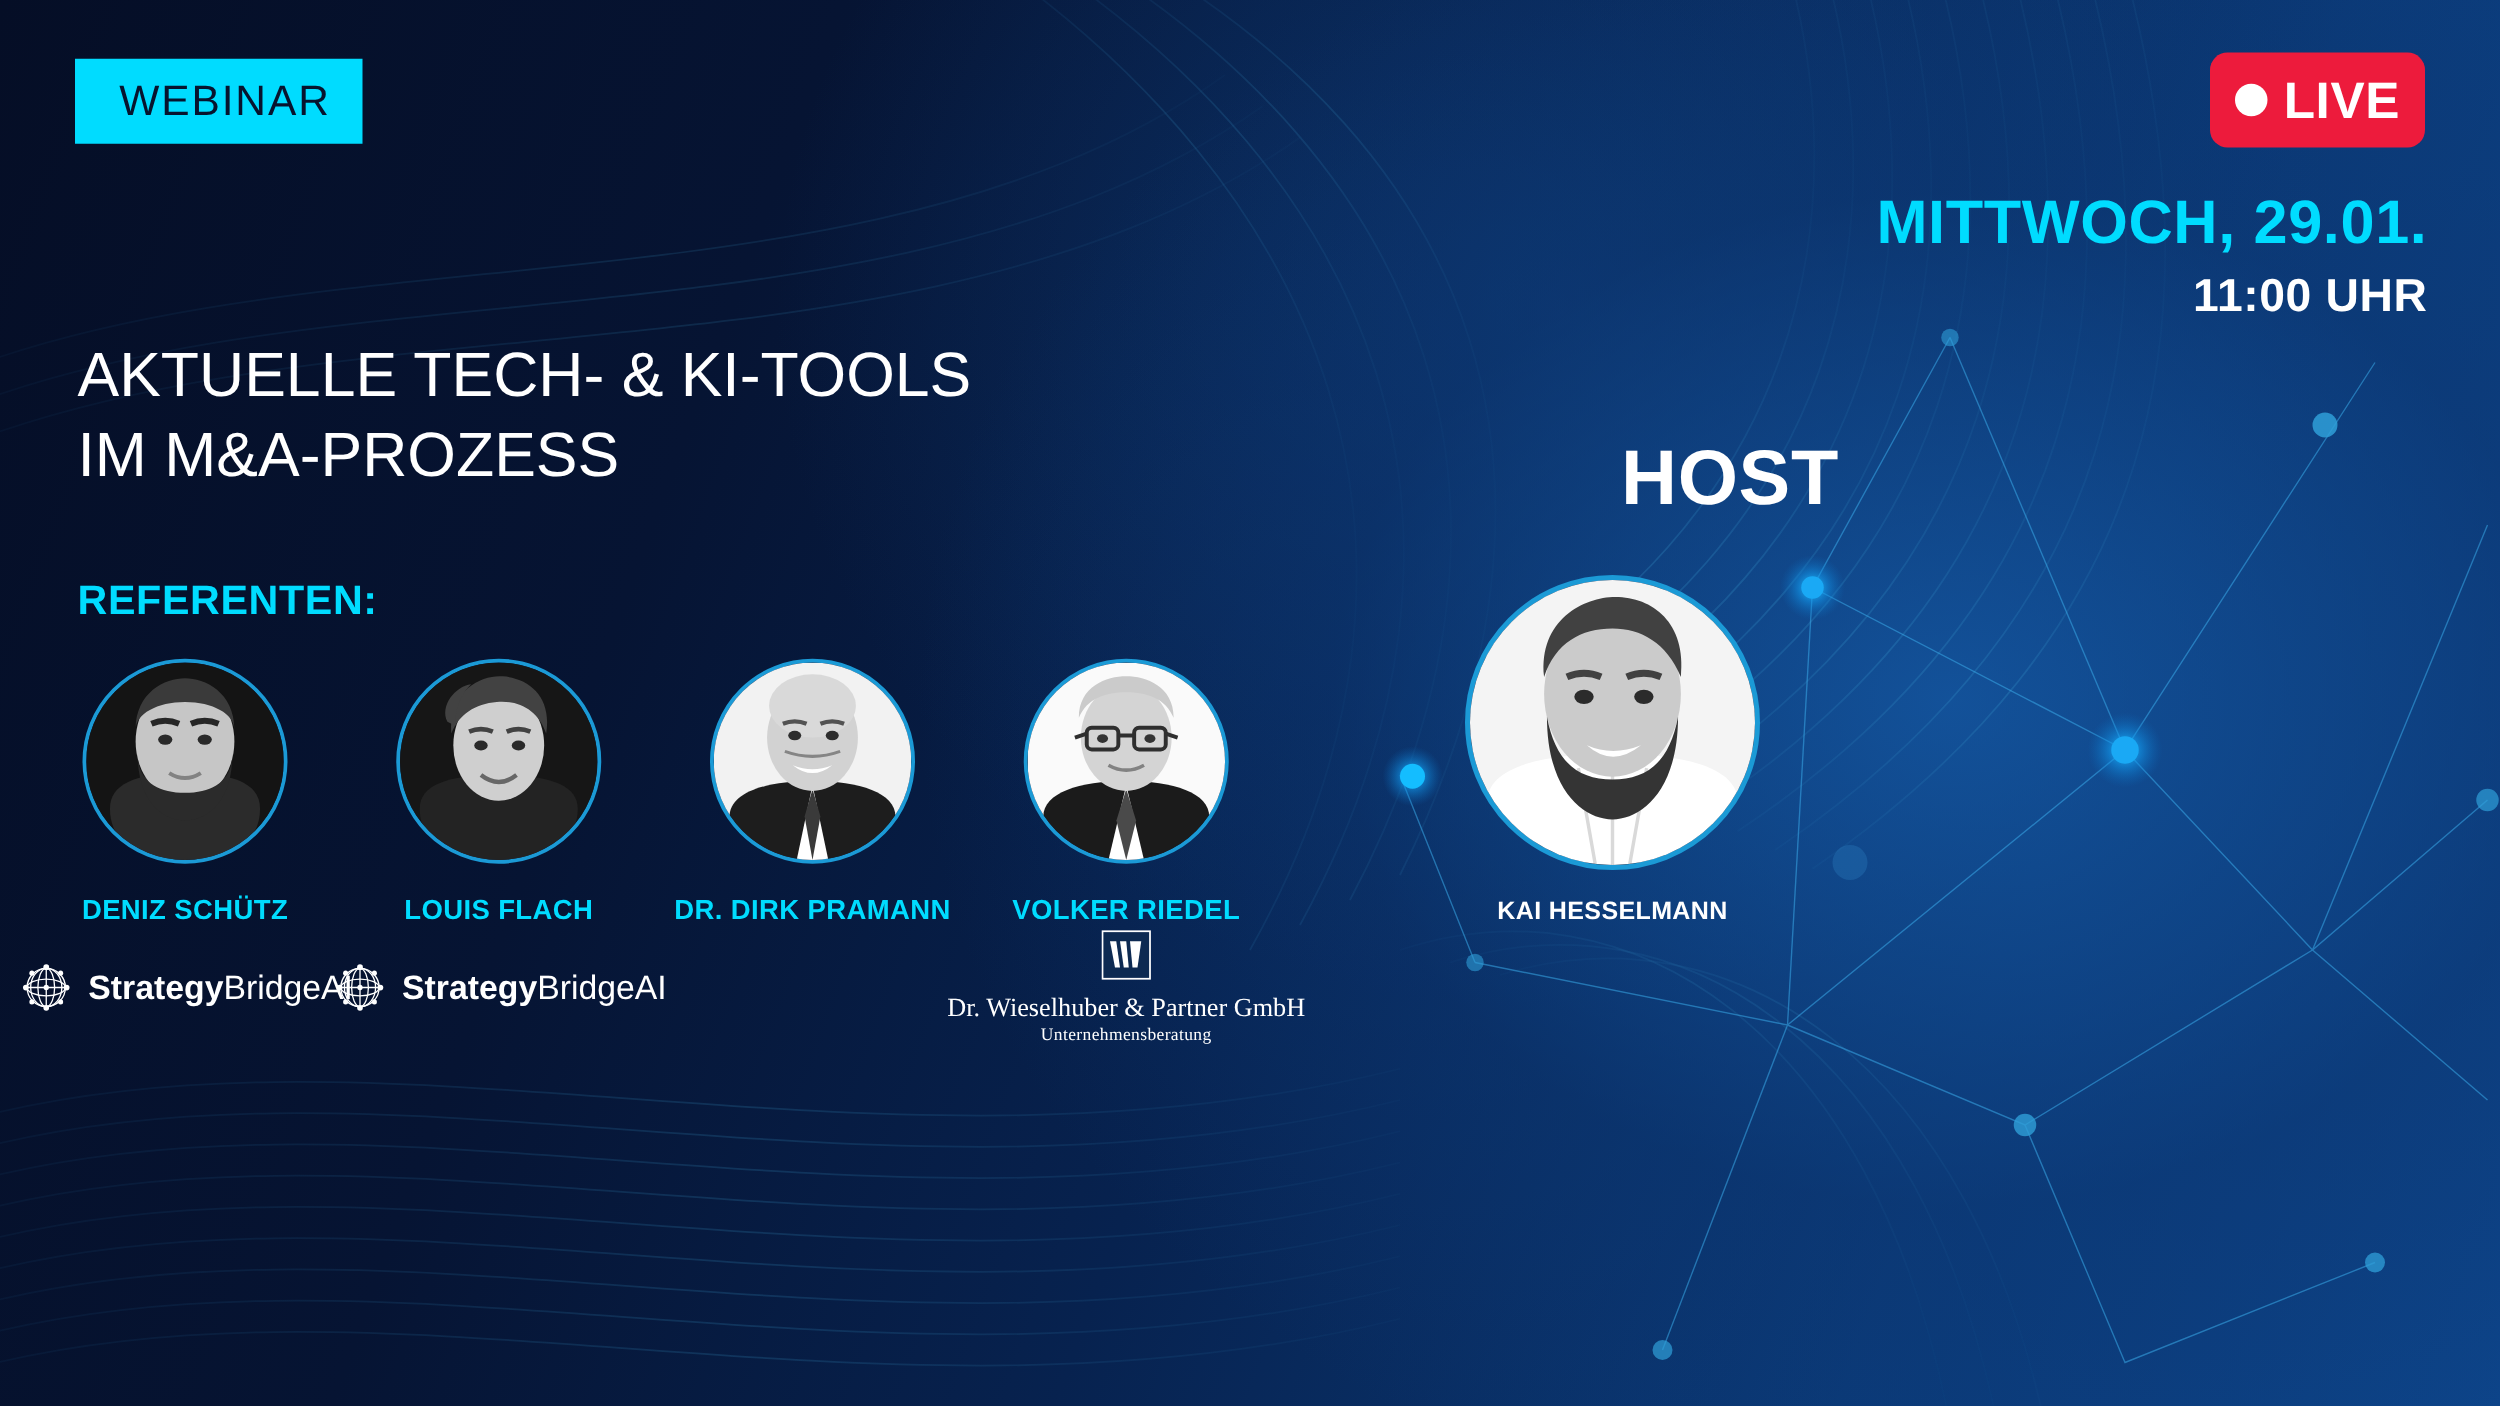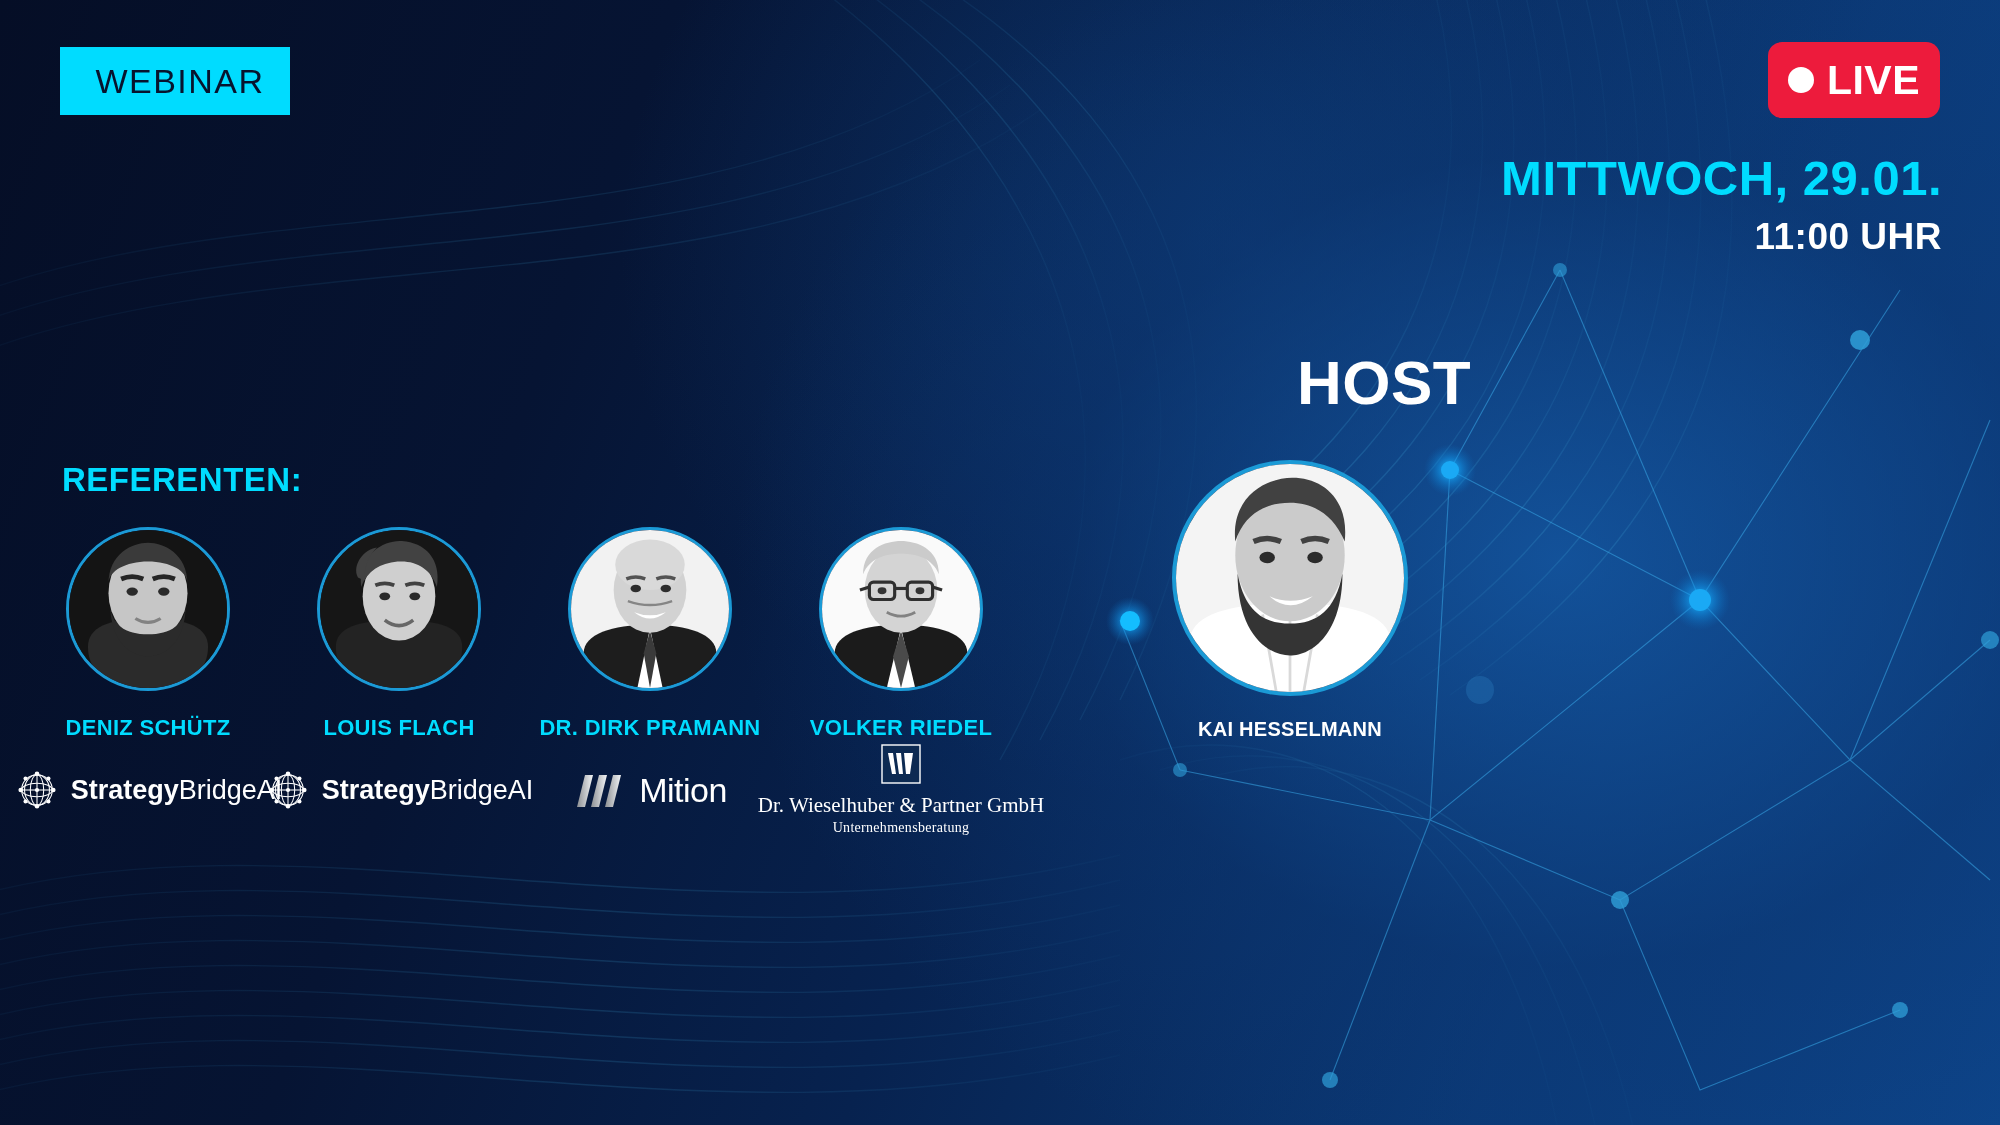--- a/index.html
+++ b/index.html
@@ -227,20 +227,24 @@
 
   <div class="badge-webinar">
     <span>WEBINAR</span>
   </div>
 
   <div class="badge-live">
     <span class="dot"></span>
     <span class="live-text">LIVE</span>
   </div>
 
+  <div class="title-sub">
+    <div>AKTUELLE TECH- &amp; KI-TOOLS</div>
+    <div>IM M&amp;A-PROZESS</div>
+  </div>
 
   <div class="date-line">MITTWOCH, 29.01.</div>
   <div class="time-line">11:00 UHR</div>
 
   <div class="referenten">REFERENTEN:</div>
 
   <div class="speakers">
 
     <div class="speaker">
       <div class="avatar-ring">
@@ -345,38 +349,20 @@
           <ellipse cx="50" cy="22" rx="22" ry="16" fill="#ddd9d4"></ellipse>
           <ellipse cx="41" cy="37" rx="3.3" ry="2.4" fill="#2d2d2d"></ellipse>
           <ellipse cx="60" cy="37" rx="3.3" ry="2.4" fill="#2d2d2d"></ellipse>
           <path d="M35 31 Q41 28.6 47 31" stroke="#59524c" stroke-width="2.2" fill="none"></path>
           <path d="M54 31 Q60 28.6 66 31" stroke="#59524c" stroke-width="2.2" fill="none"></path>
           <path d="M40 52 Q50 60 60 52 Q50 56 40 52Z" fill="#ffffff"></path>
           <path d="M36 45 Q50 50 64 45" stroke="#8d847c" stroke-width="1.6" fill="none"></path>
         </svg>
       </div>
       <div class="speaker-name">DR. DIRK PRAMANN</div>
-      <div class="logo-slot">
-        <div class="mition-logo">
-          <svg width="54" height="42" viewBox="0 0 54 42">
-            <defs>
-              <linearGradient id="mgrad" x1="0" y1="0" x2="1" y2="0">
-                <stop offset="0%" stop-color="#8c8f93"></stop>
-                <stop offset="100%" stop-color="#f2f4f6"></stop>
-              </linearGradient>
-            </defs>
-            <g fill="url(#mgrad)">
-              <polygon points="4,38 12,6 20,6 12,38"></polygon>
-              <polygon points="18,38 26,6 34,6 26,38"></polygon>
-              <polygon points="32,38 40,6 48,6 40,38"></polygon>
-            </g>
-          </svg>
-          <span class="mi-text">Mition</span>
-        </div>
-      </div>
     </div>
 
     <div class="speaker">
       <div class="avatar-ring">
         <svg class="face" viewBox="0 0 100 100" preserveAspectRatio="xMidYMid slice">
           <rect width="100" height="100" fill="#fafafa"></rect>
           <path d="M50 100 C20 100 8 90 8 78 C8 66 26 60 50 60 C74 60 92 66 92 78 C92 90 80 100 50 100Z" fill="#1b1b1b"></path>
           <path d="M50 62 L59 100 L41 100Z" fill="#ffffff"></path>
           <path d="M50 64 L55 80 L50 100 L45 80Z" fill="#4a4a4a"></path>
           <ellipse cx="50" cy="38" rx="23" ry="27" fill="#d8d4cf"></ellipse>

